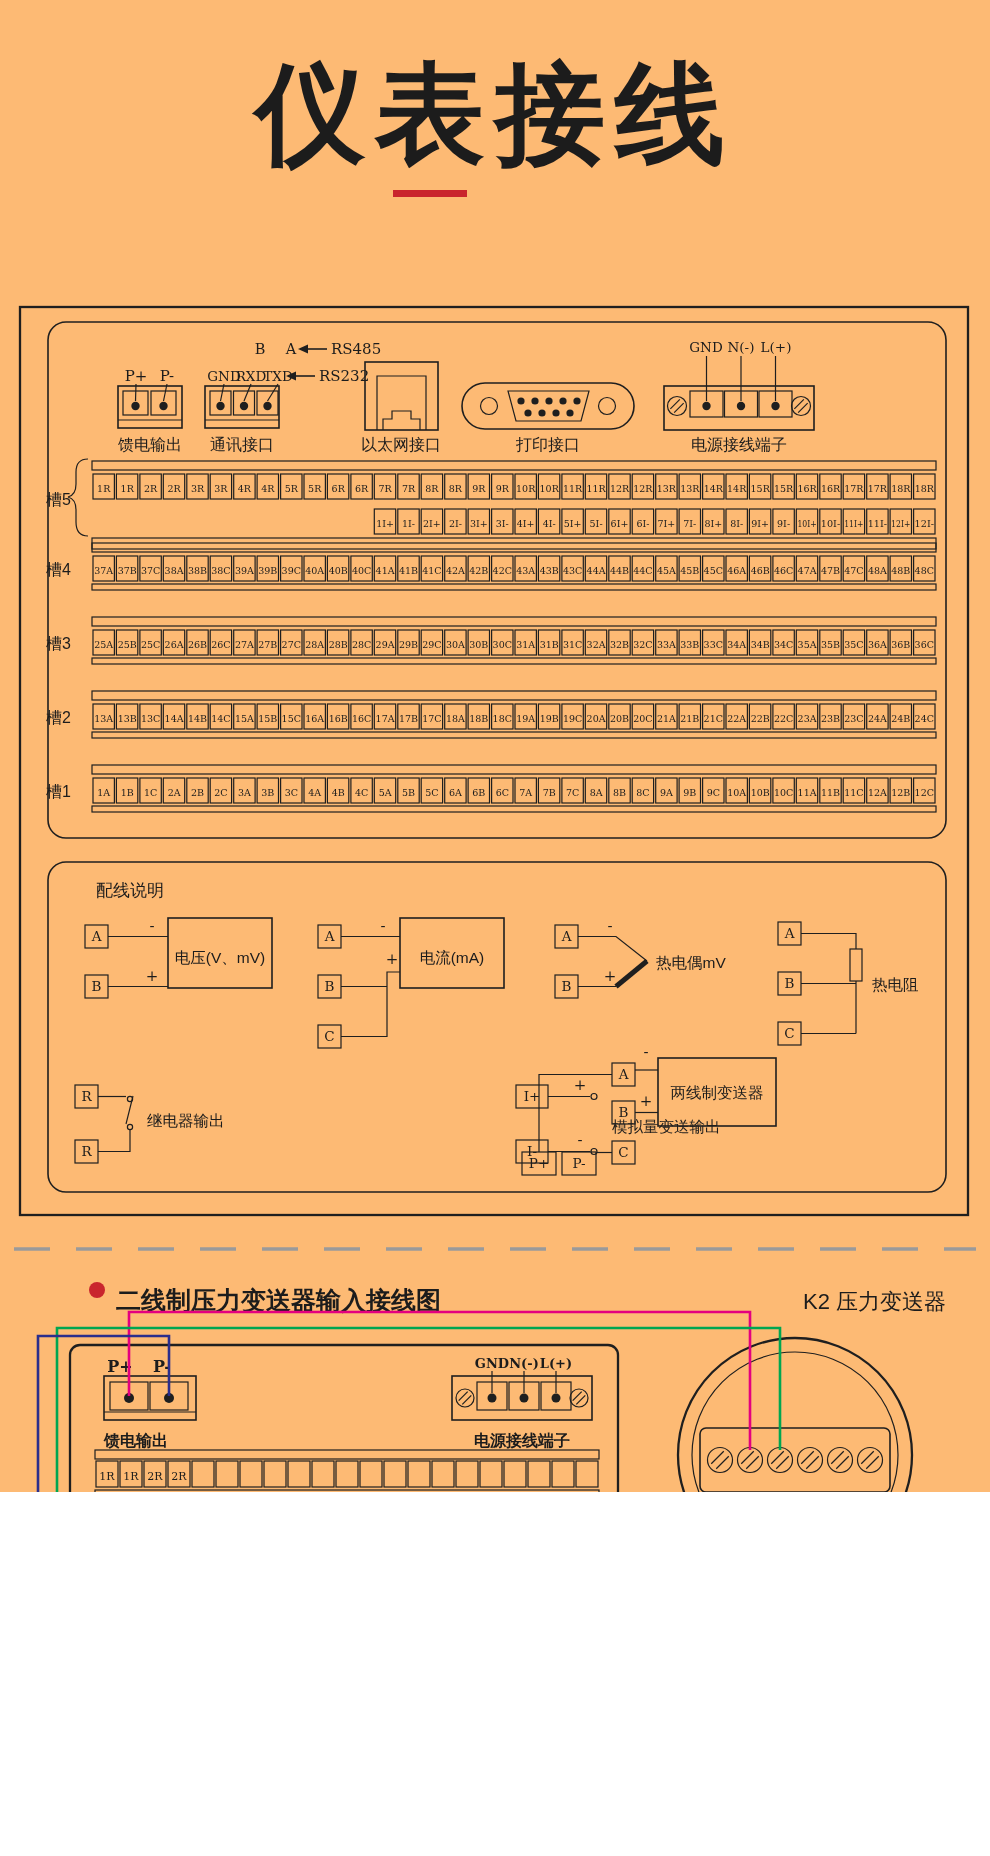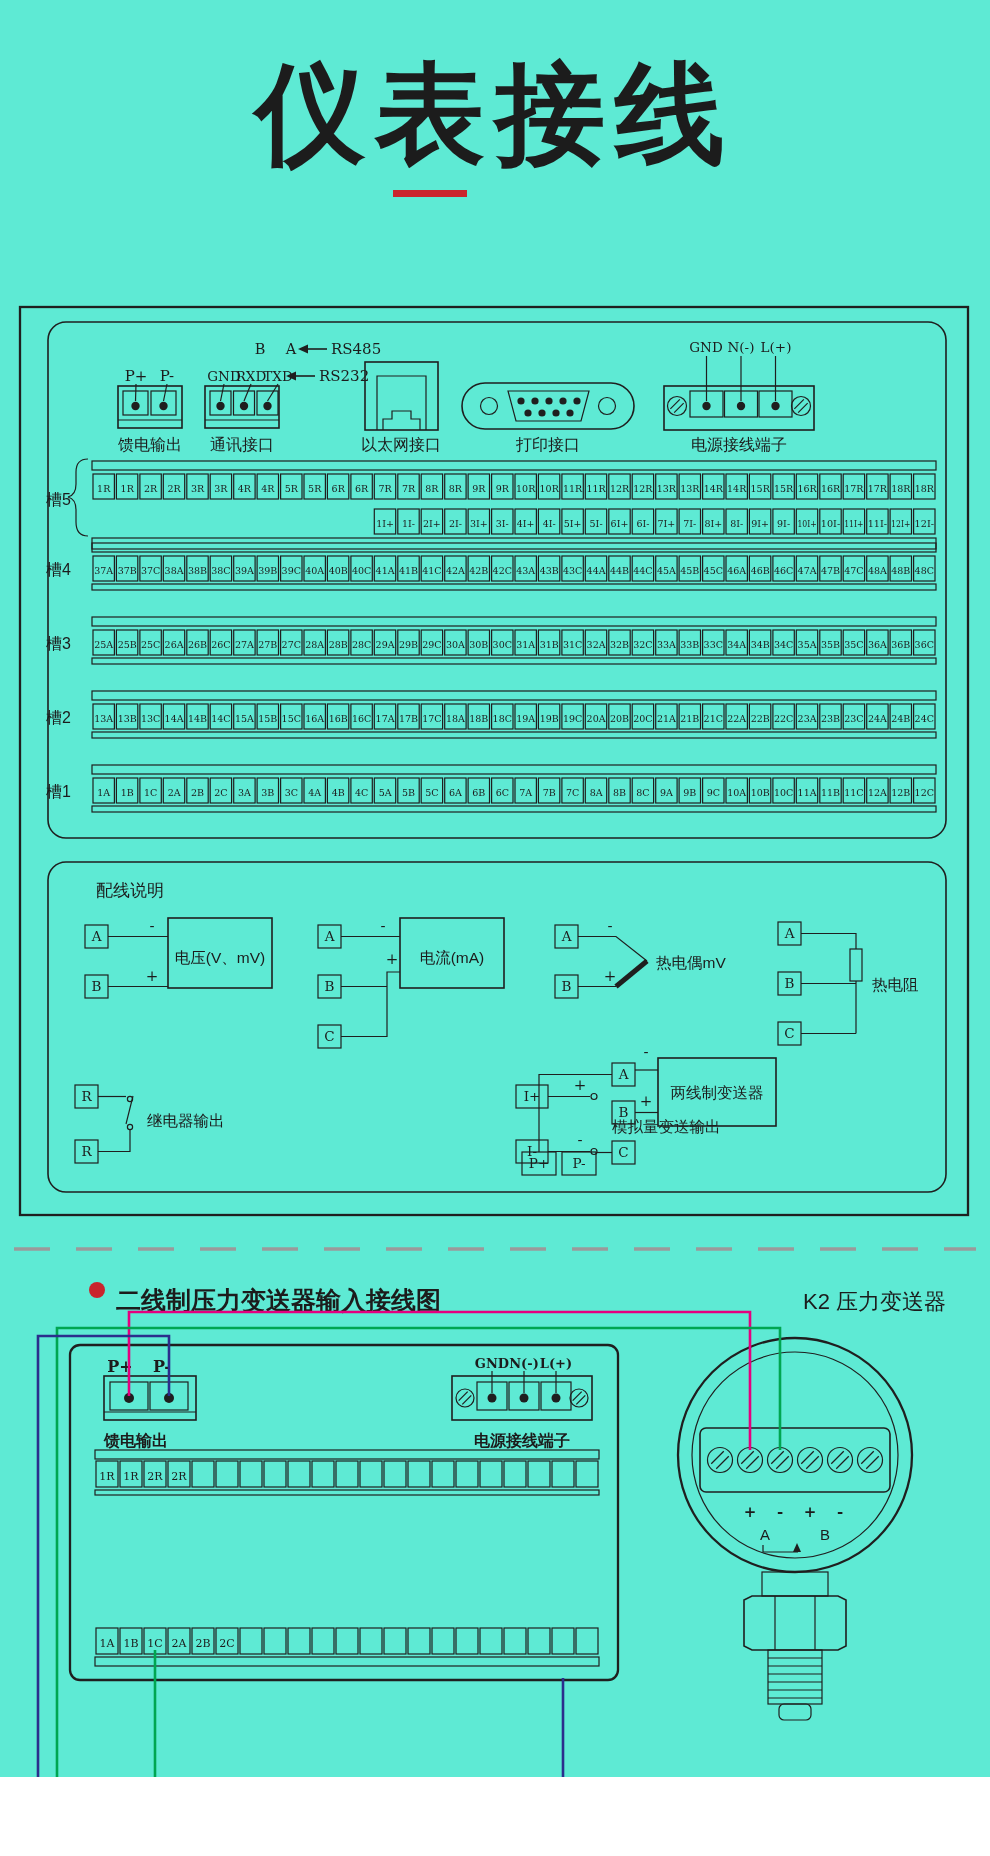--- a/index.html
+++ b/index.html
@@ -1,16 +1,16 @@
 <!DOCTYPE html>
 <html><head>
 <meta charset="utf-8">
 <style>
   html,body{margin:0;padding:0;background:#ffffff;}
-  #page{position:relative;width:990px;height:1777px;background:#5eead4;overflow:hidden;
+  #page{position:relative;width:990px;height:1492px;background:#fdba74;overflow:hidden;
         font-family:"Liberation Sans","DejaVu Sans",sans-serif;}
   svg{position:absolute;left:0;top:0;}
   svg text{fill:#1c1c1c;stroke:none;}
   .cn{font-family:"Liberation Sans","DejaVu Sans",sans-serif;}
   .sr{font-family:"DejaVu Serif","Liberation Serif",serif;}
   .b{font-weight:bold;}
   .ln{stroke:#1f1f1f;stroke-width:1.6;fill:none;}
   .ln2{stroke:#1f1f1f;stroke-width:2.3;fill:none;}
   .thin{stroke-width:1.2;}
   .blk{fill:#1f1f1f;stroke:none;}

